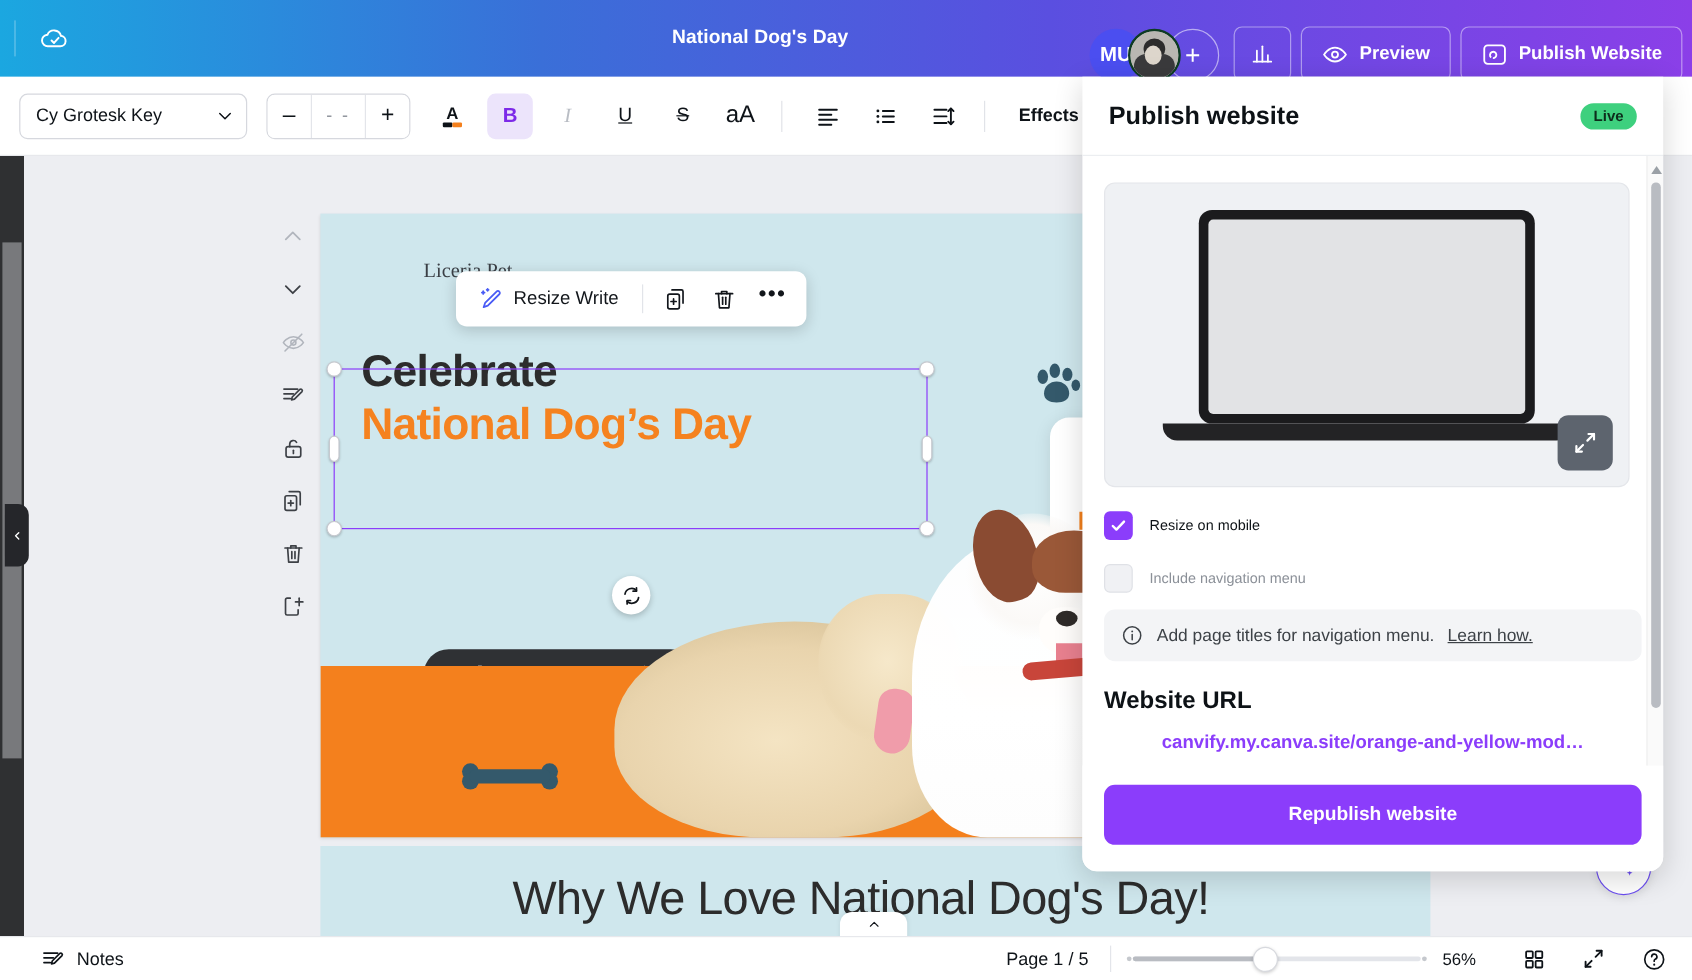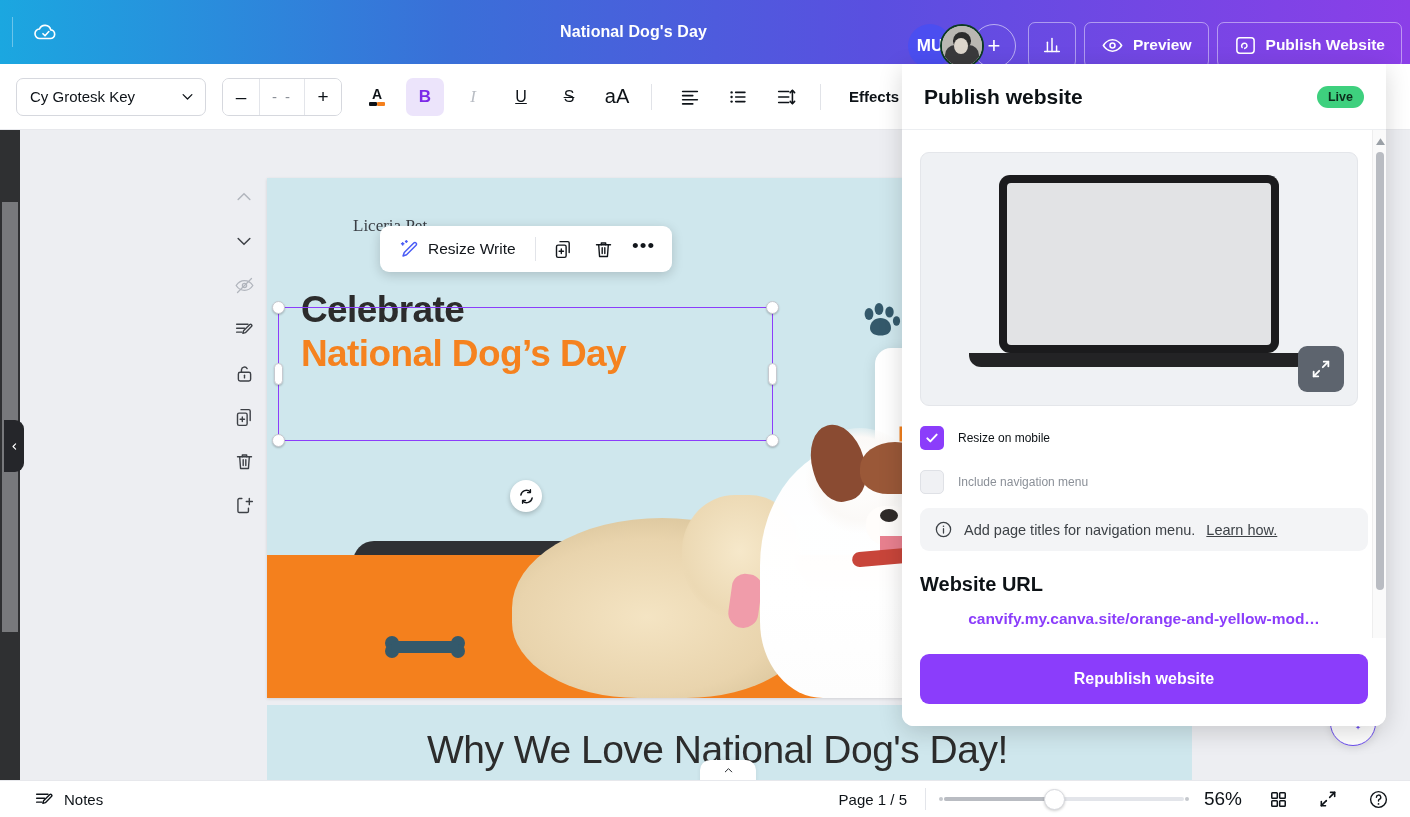--- a/index.html
+++ b/index.html
@@ -398,21 +398,21 @@
   .zoom-slider { position: relative; width: 240px; height: 18px; display: flex; align-items: center; cursor: pointer; }
   .zs-track { position: absolute; left: 0; right: 0; height: 4px; background: #e3e5ea; border-radius: 2px; }
   .zs-fill { position: absolute; left: 0; width: 46%; height: 4px; background: #b9bcc2; border-radius: 2px; }
   .zs-dot-l { position: absolute; left: -5px; width: 4px; height: 4px; border-radius: 50%; background: #c5c8cd; }
   .zs-dot-r { position: absolute; right: -5px; width: 4px; height: 4px; border-radius: 50%; background: #c5c8cd; }
   .zs-knob {
     position: absolute; left: 46%; margin-left: -10px; width: 21px; height: 21px;
     background: #fff; border: 1px solid #d7d9de; border-radius: 50%;
     box-shadow: 0 1px 3px rgba(0,0,0,.20); cursor: grab;
   }
-  .zoom-val { font-size: 19px; color: #0e1318; width: 42px; text-align: center; }
+  .zoom-val { font-size: 14px; color: #0e1318; width: 42px; text-align: left; }
   .bb-icon {
     width: 32px; height: 30px; display: flex; align-items: center; justify-content: center;
     border-radius: 6px; cursor: pointer; color: #0e1318;
   }
   .bb-sep { width: 1px; height: 22px; background: #e3e5ea; }
   svg { display: block; }
 </style>
 </head>
 <body>
 

